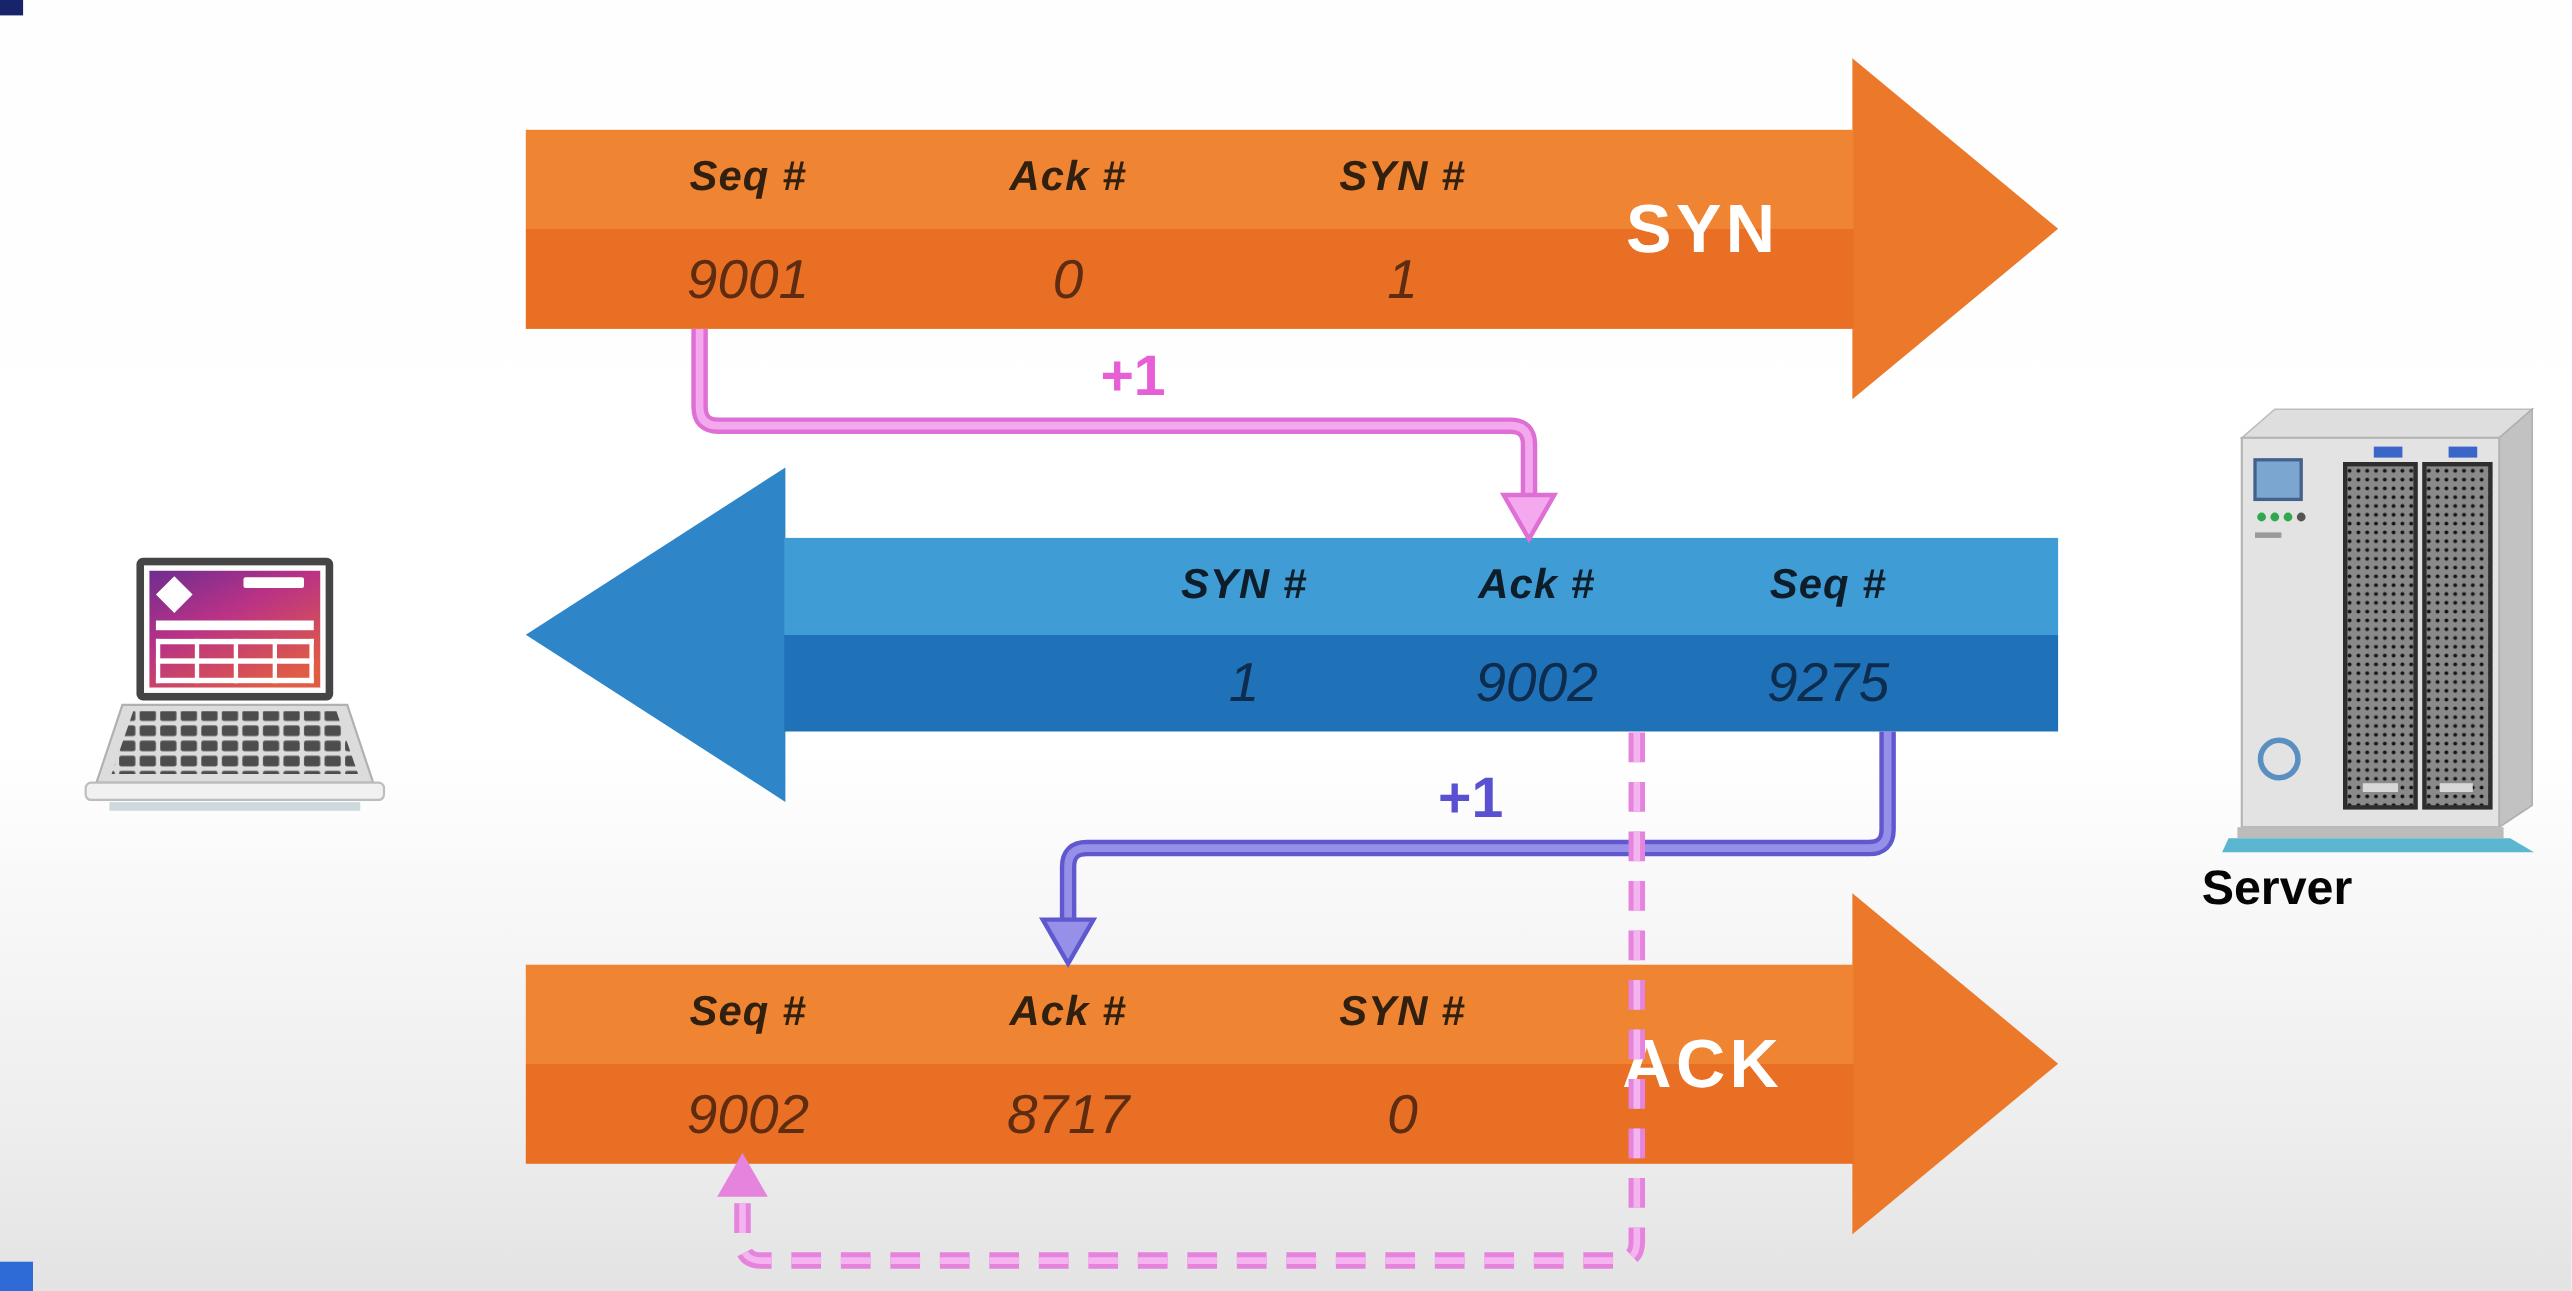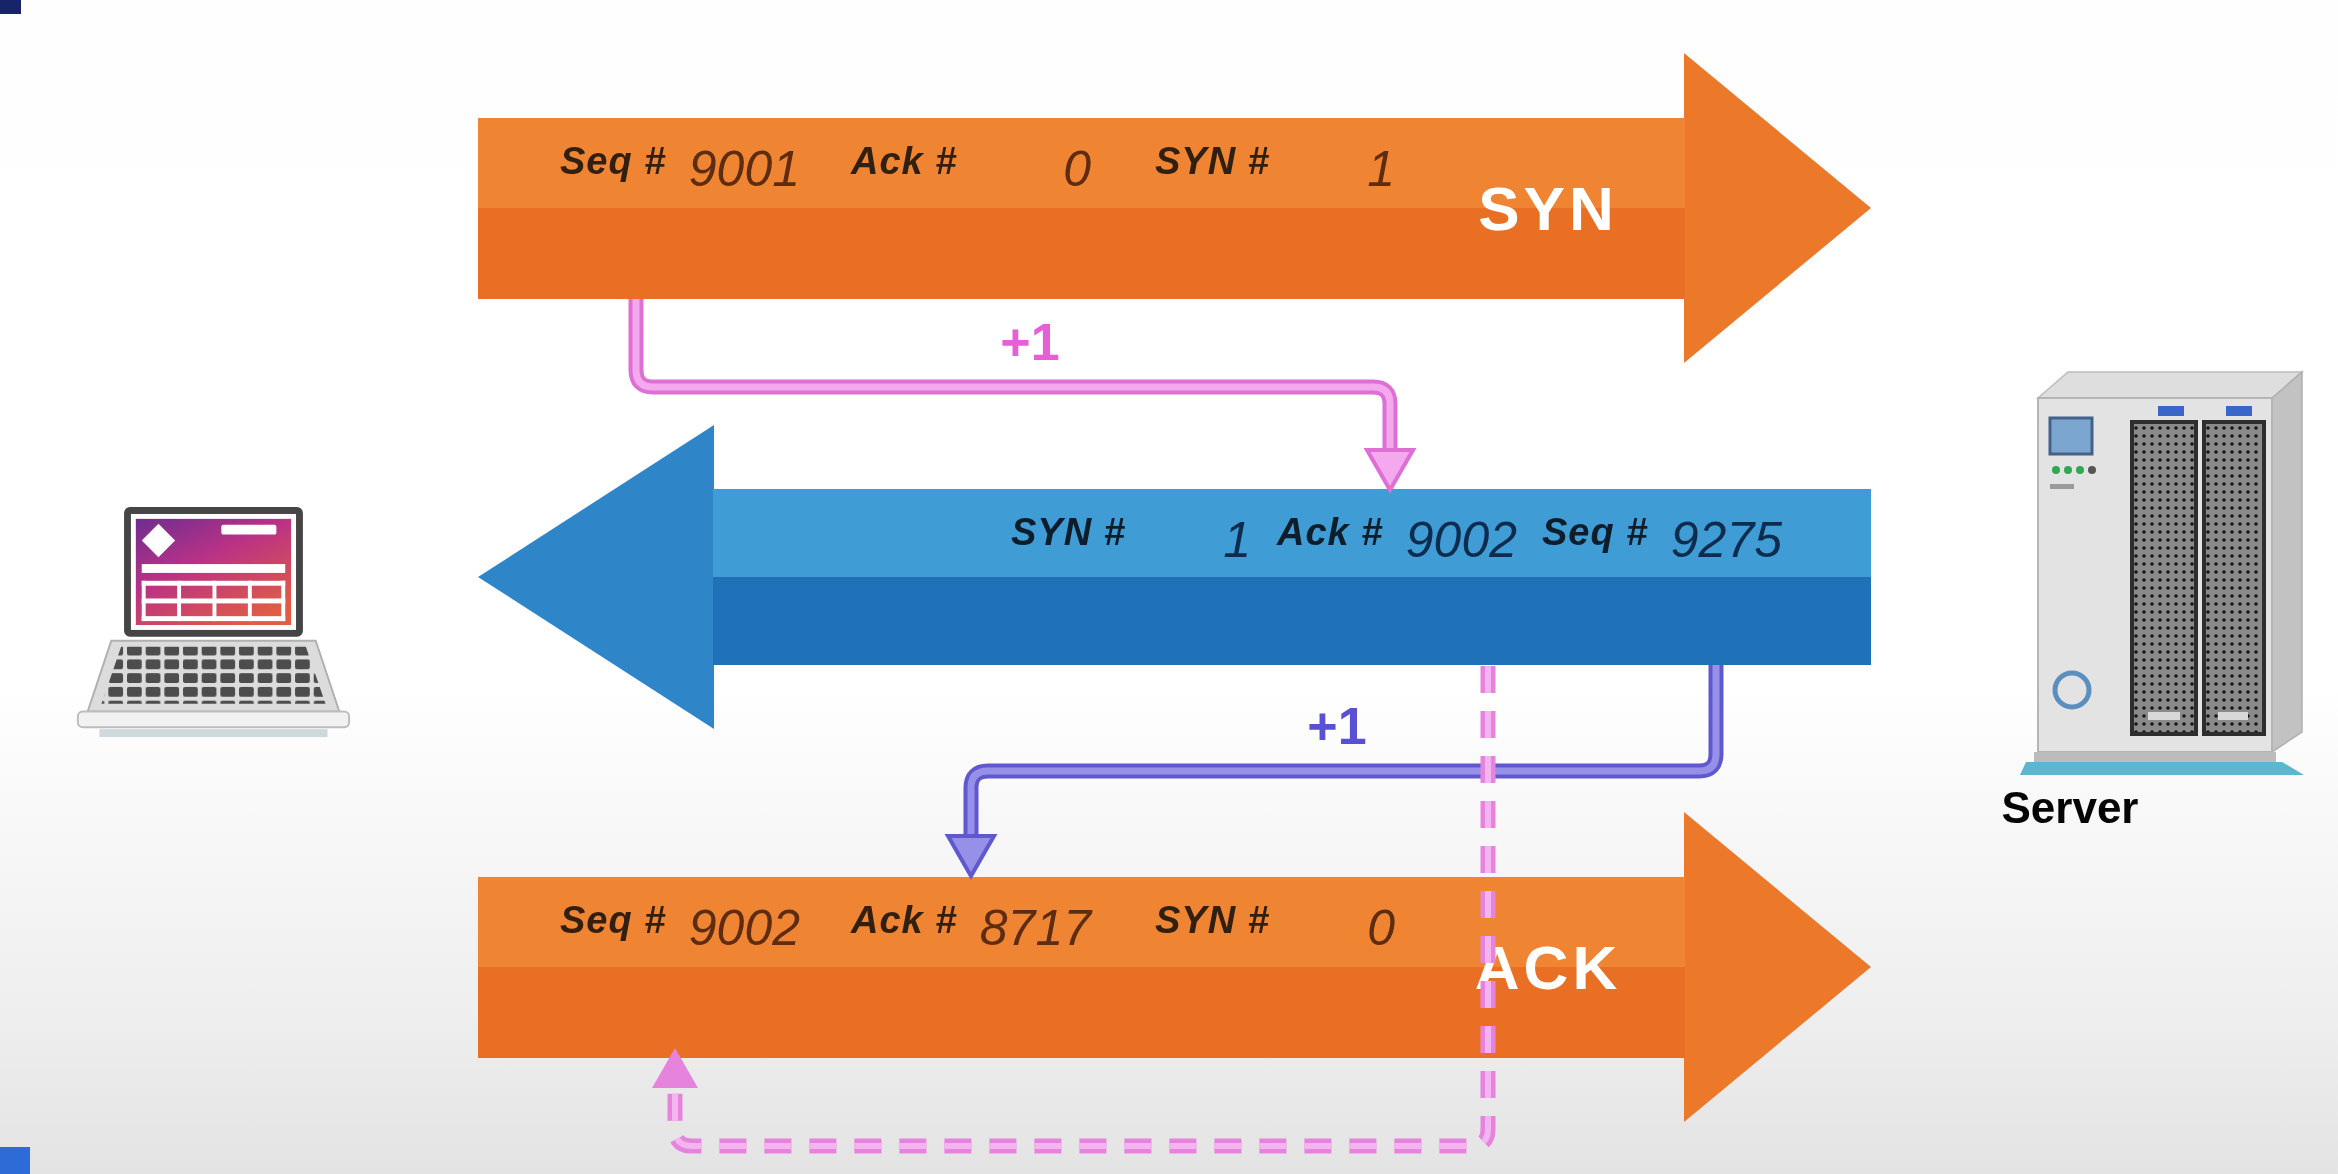--- a/index.html
+++ b/index.html
@@ -37,21 +37,21 @@
     background:linear-gradient(180deg,#3f9cd4 0%,#3f9cd4 50%,#1f71b8 50%,#1f71b8 100%);
   }
   .head-left {
     position:absolute; left:0; top:0; width:0; height:0;
     border-top:152px solid transparent; border-bottom:152px solid transparent;
     border-right:236px solid #2e86c8;
   }
 
   .field {
     position:absolute; top:0; height:100%; width:240px;
-    display:flex; flex-direction:row; justify-content:space-between;
+    display:flex; flex-direction:column; justify-content:space-between;
     padding:22px 0 16px; text-align:center;
   }
   .fname  { font-weight:700; font-style:italic; font-size:38px; letter-spacing:1px; }
   .fvalue { font-style:italic; font-size:50px; }
   .orange .fname  { color:#31200f; }
   .orange .fvalue { color:#5e2c10; }
   .blue .fname    { color:#0e1d2a; }
   .blue .fvalue   { color:#0e2c4e; }
 
   .syn .f1, .ack .f1 { left:82px; }

